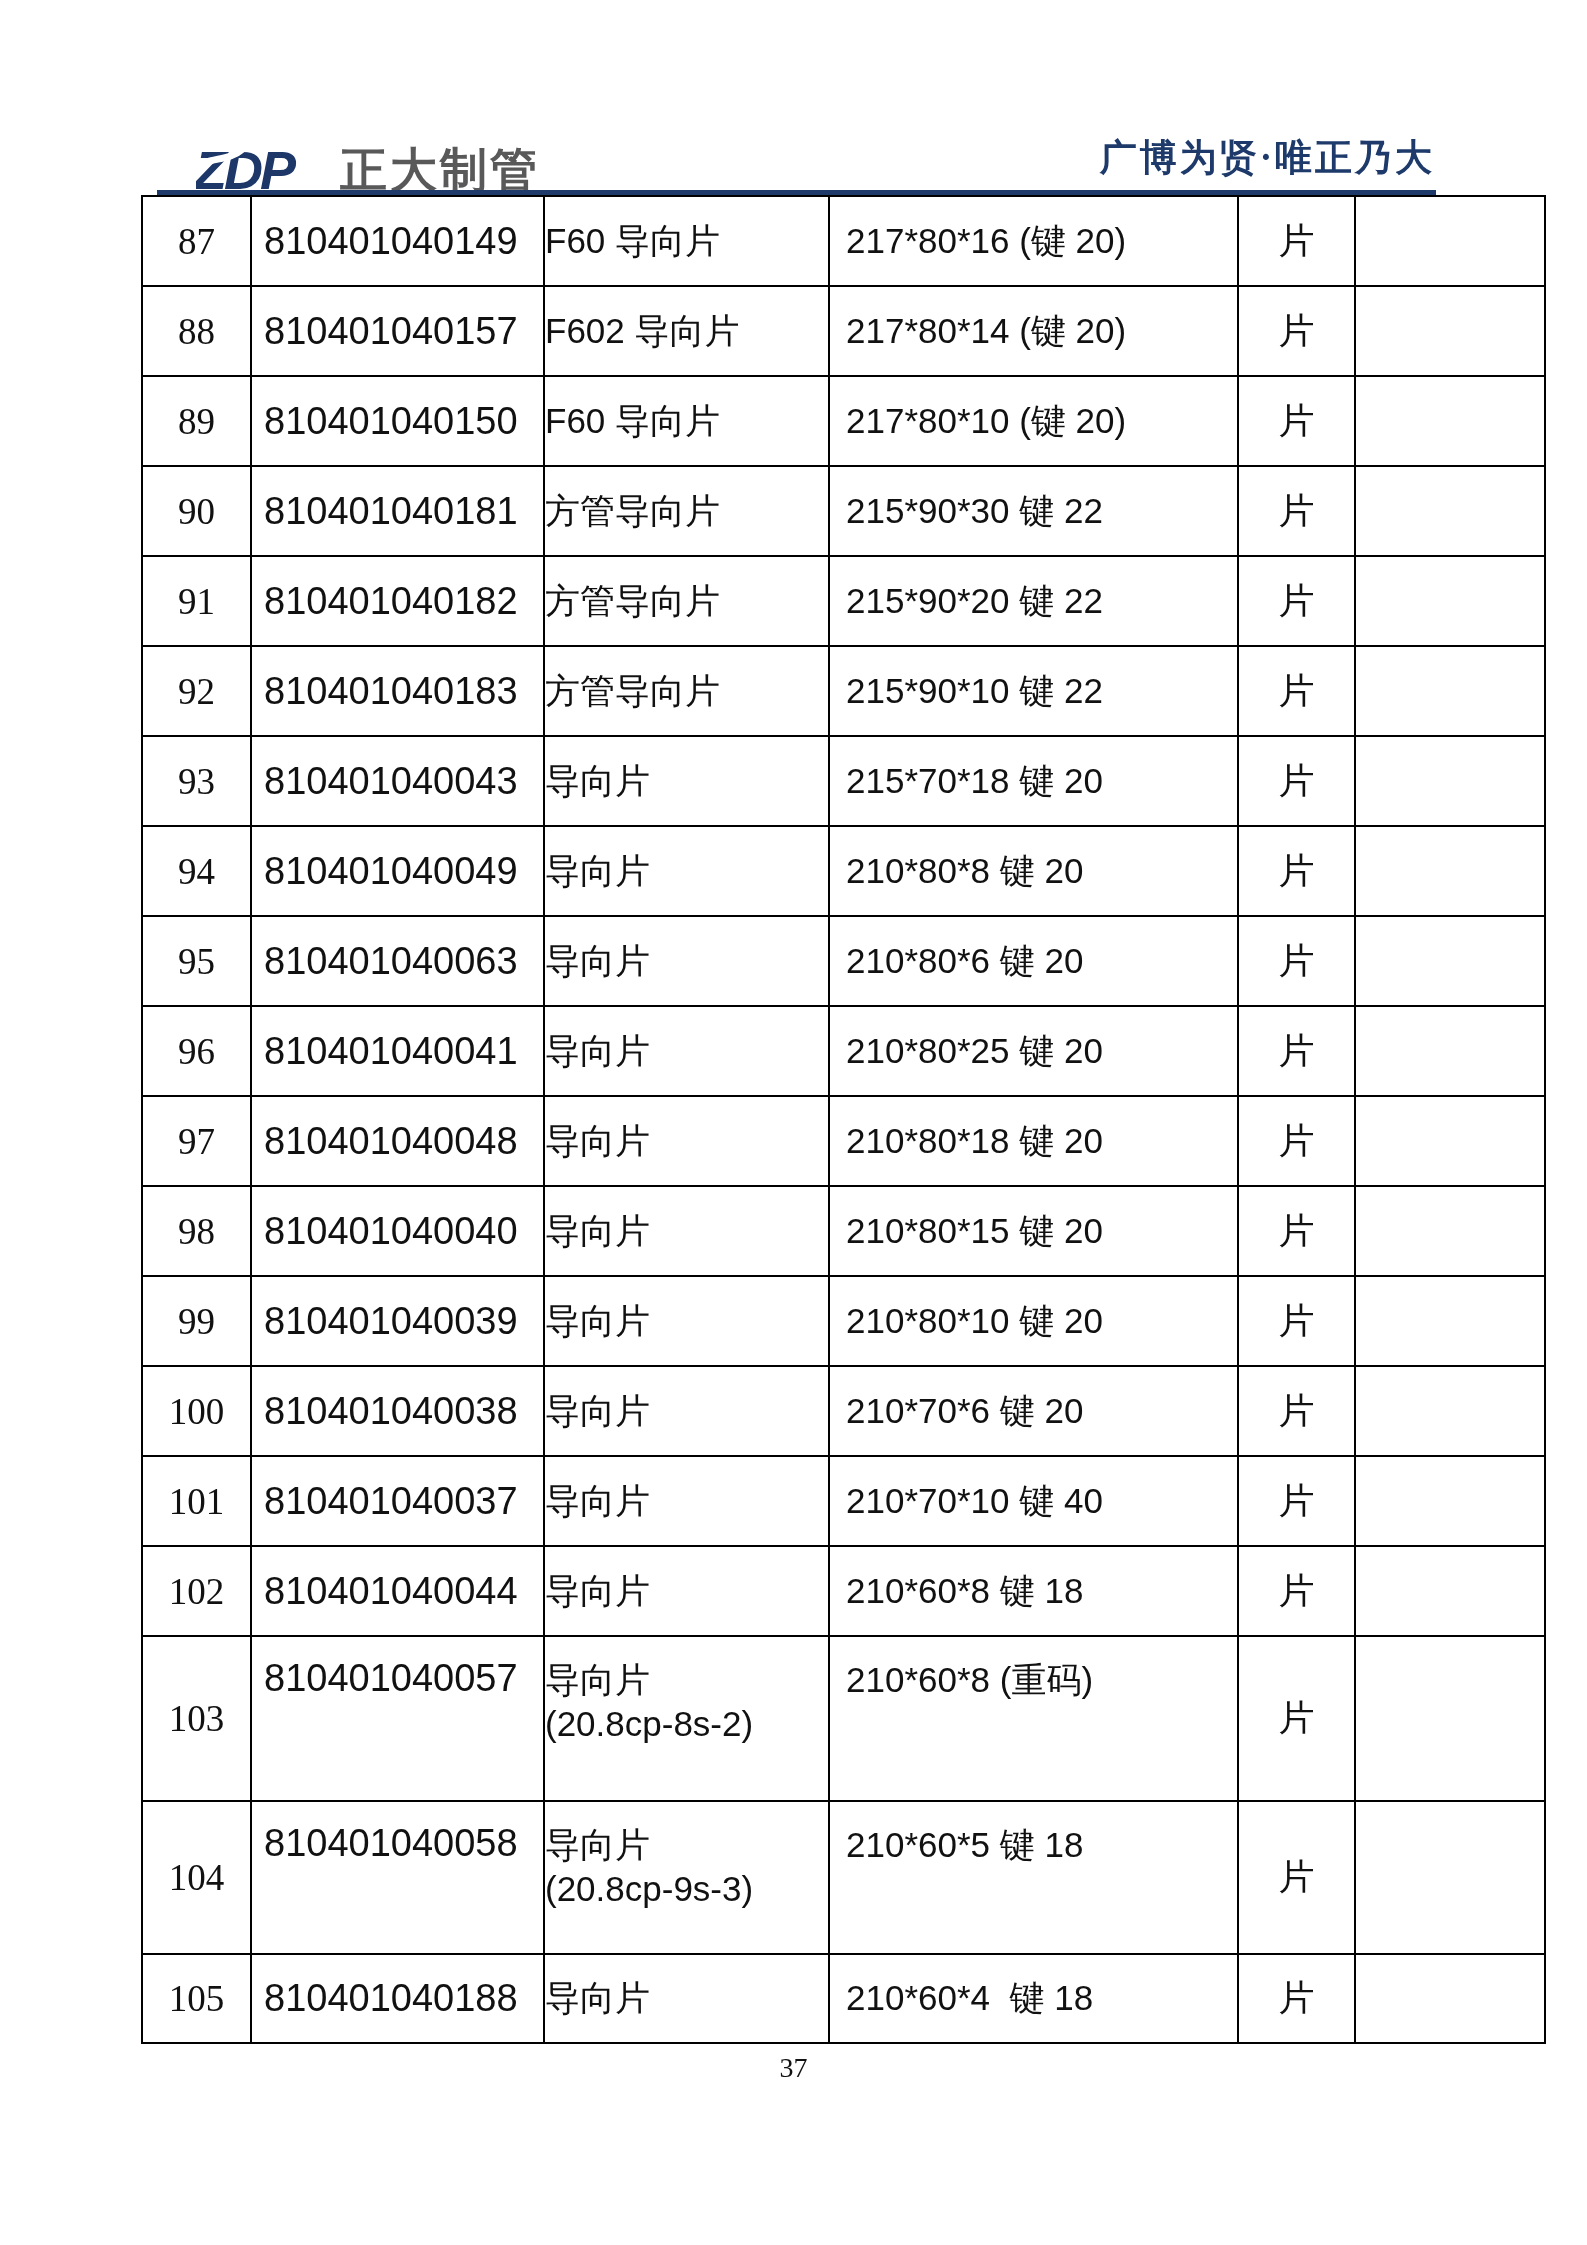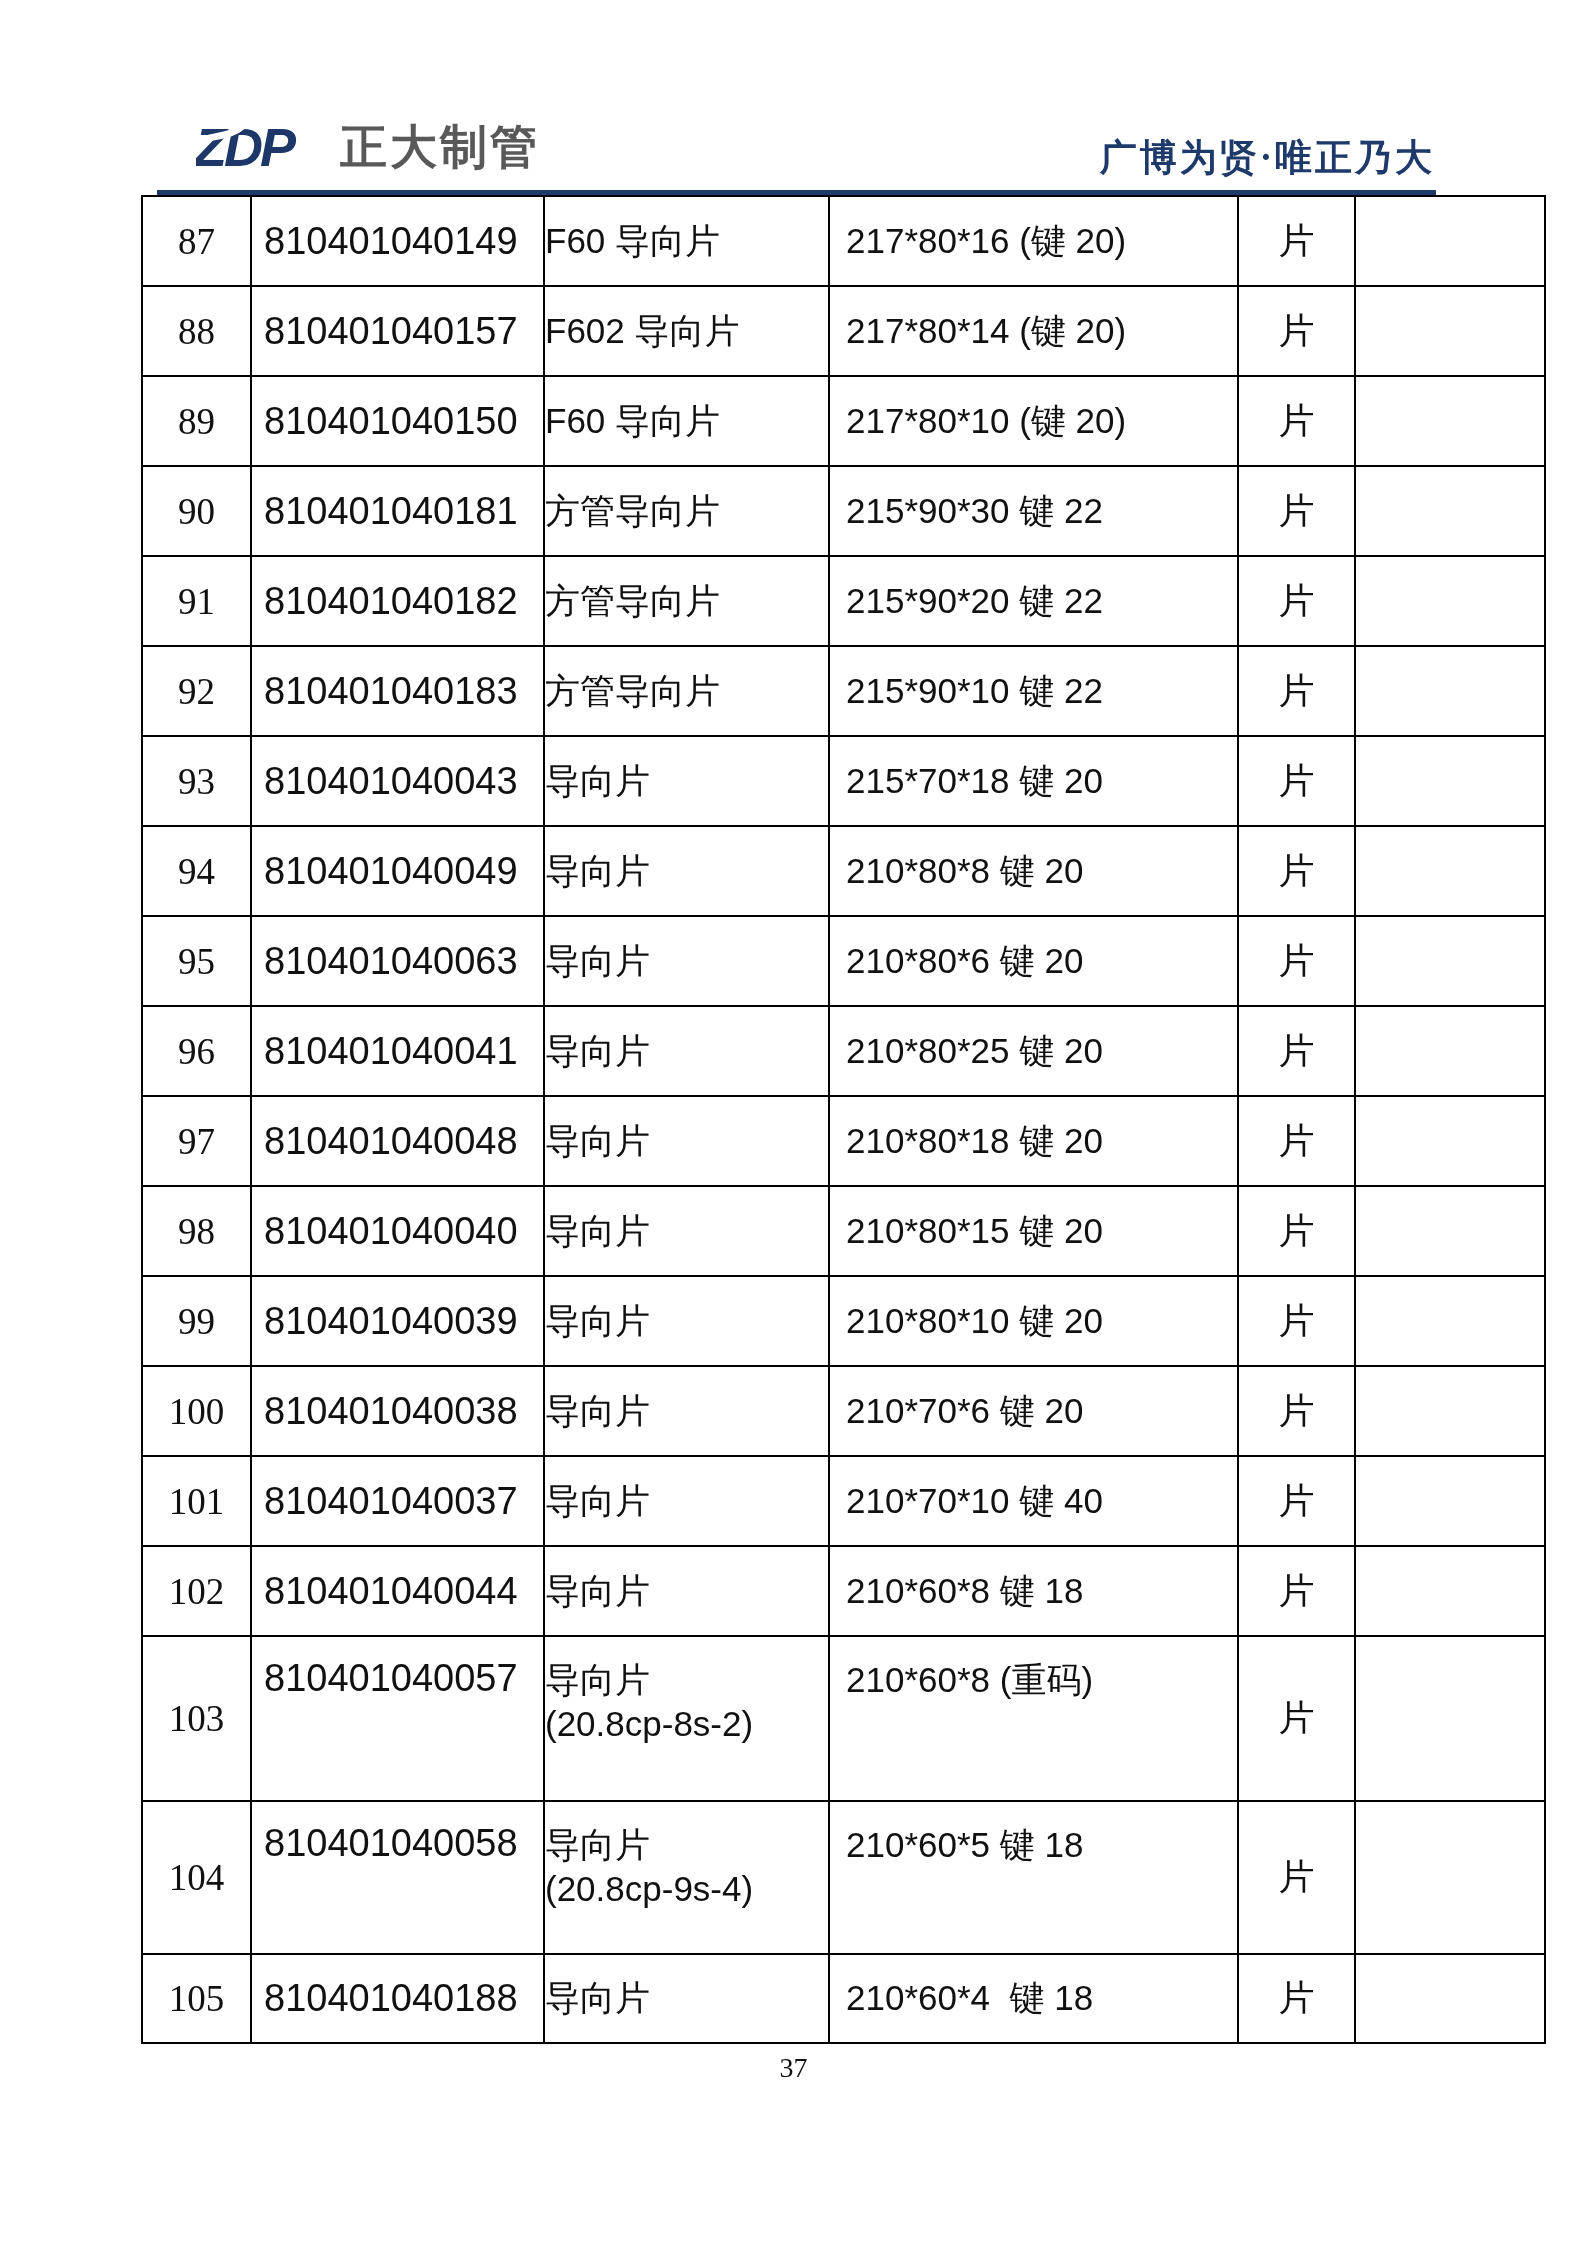--- a/index.html
+++ b/index.html
@@ -7,21 +7,21 @@
   .page {
     position:relative;
     width:1587px; height:2245px;
     background:#ffffff;
     overflow:hidden;
     font-family:"Liberation Sans","DejaVu Sans",sans-serif;
     color:#111111;
   }
 
   
-  .logo { position:absolute; left:196px; top:120px; height:52px; display:flex; align-items:center;text-align:center; }
+  .logo { position:absolute; left:196px; top:143px; height:52px; display:flex; align-items:center;text-align:center; }
   .logo-mark { display:block; }
   .logo-cn {
     margin-left:16px;
     font-family:"Liberation Sans","DejaVu Sans",sans-serif;
     font-weight:bold;
     font-size:47px;
     line-height:1;
     color:#595959;
     letter-spacing:3px;
   }
@@ -252,21 +252,21 @@
         </td>
         <td class="c-spec vtop">210*60*8 (重码)</td>
         <td class="c-unit">片</td>
         <td class="c-remark"></td>
       </tr>
       <tr class="r-tall2 two-line">
         <td class="c-no">104</td>
         <td class="c-code vtop">810401040058</td>
         <td class="c-name vtop">
           <div>导向片</div>
-          <div class="name-line2">(20.8cp-9s-4)</div>
+          <div class="name-line2">(20.8cp-9s-3)</div>
         </td>
         <td class="c-spec vtop">210*60*5 键 18</td>
         <td class="c-unit">片</td>
         <td class="c-remark"></td>
       </tr>
       <tr class="r-last">
         <td class="c-no">105</td>
         <td class="c-code">810401040188</td>
         <td class="c-name">导向片</td>
         <td class="c-spec">210*60*4  键 18</td>

